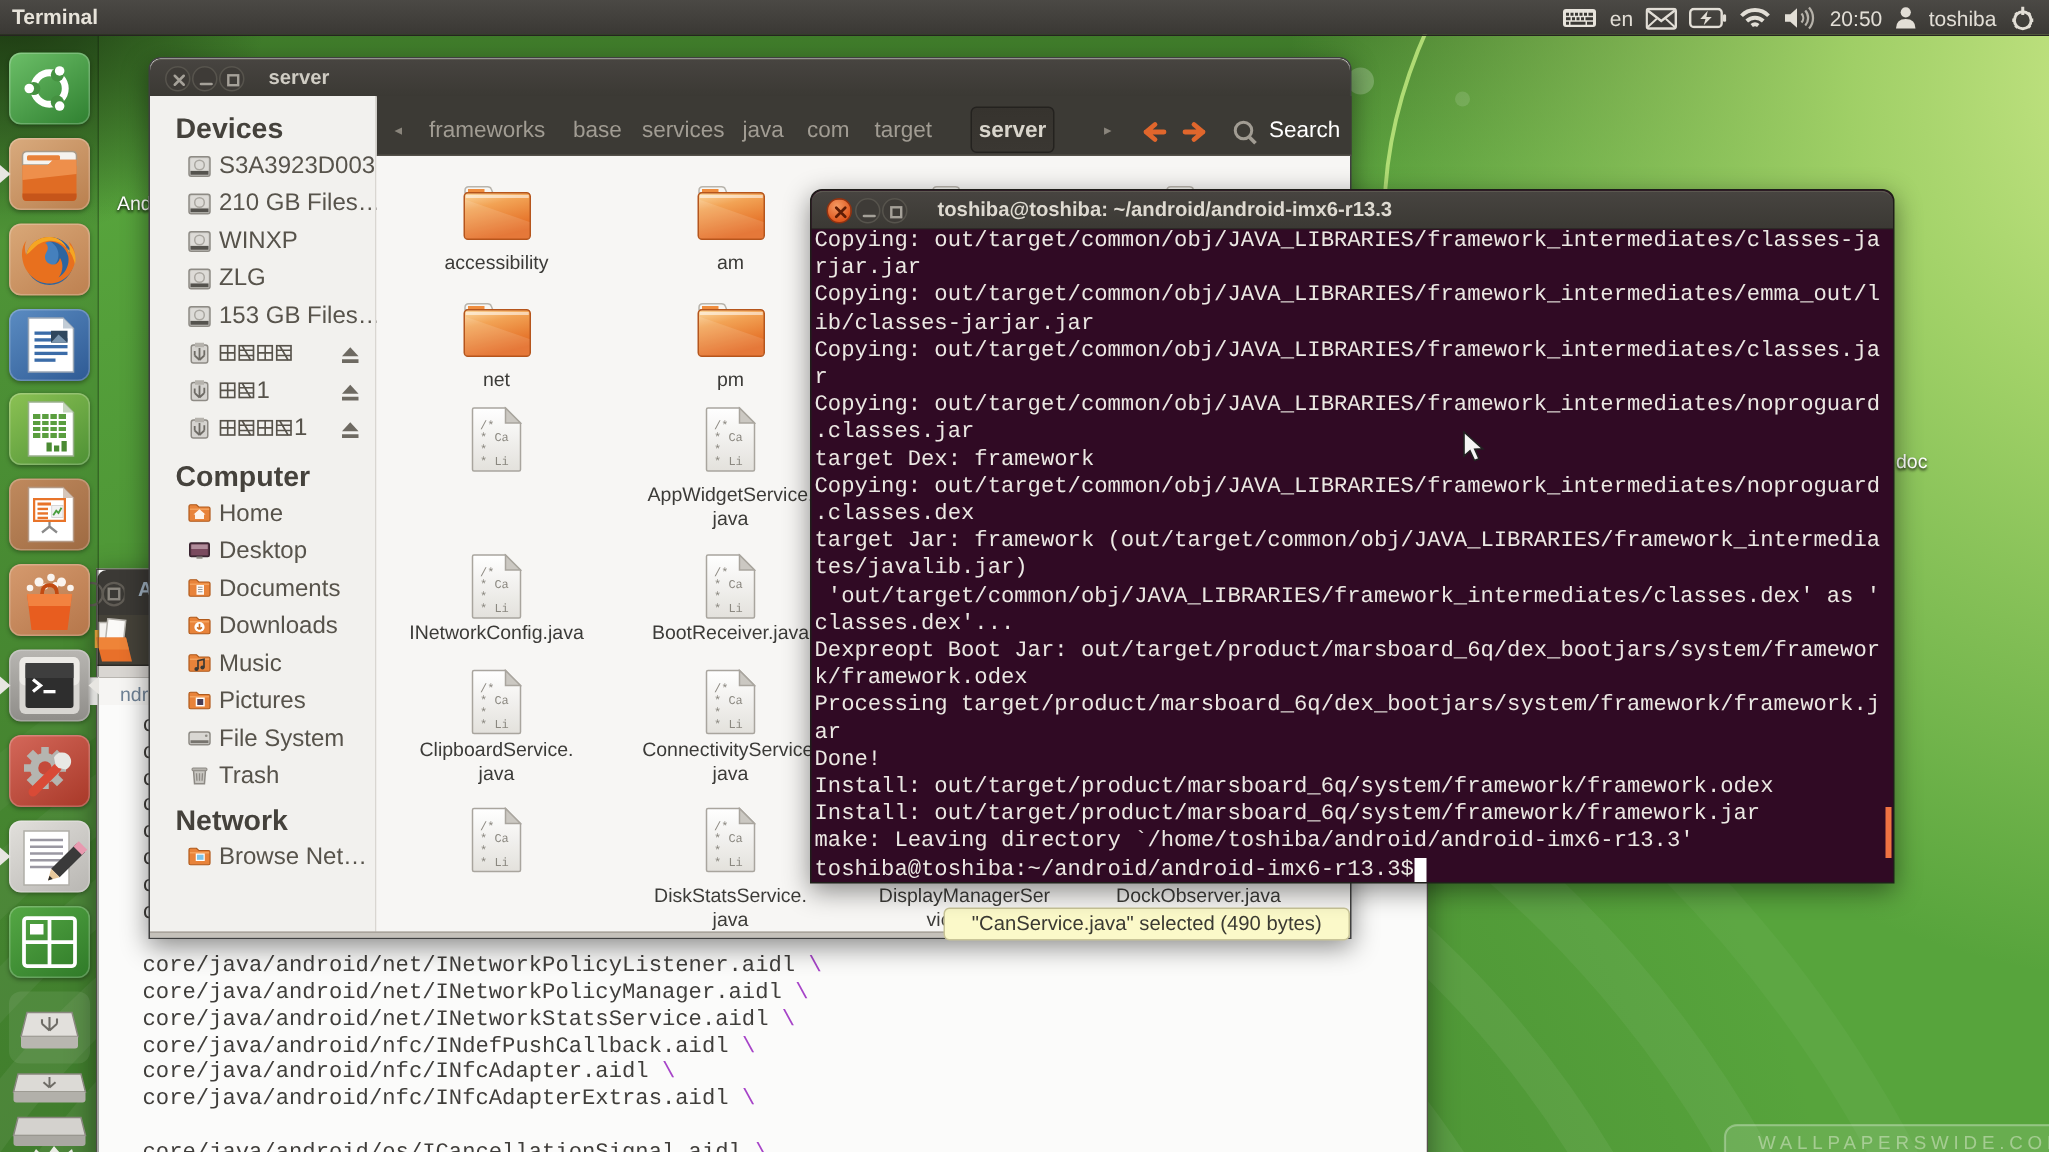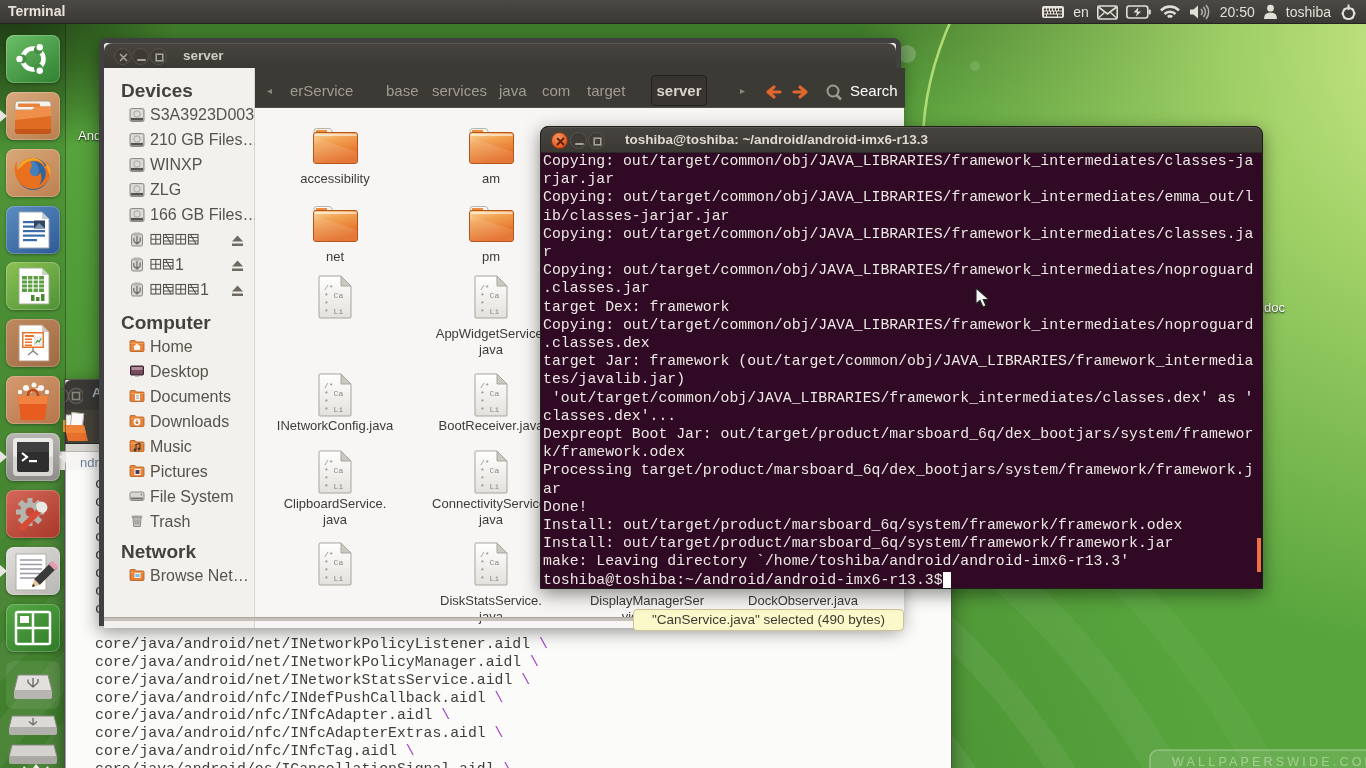--- a/index.html
+++ b/index.html
@@ -10,21 +10,21 @@
 #panel .appname{position:absolute;left:8px;top:3px;font-size:14px;font-weight:bold;color:#e7e3da}
 #panel .right{position:absolute;right:8px;top:0;height:24px;display:flex;align-items:center;gap:8px}
 #panel .txt{font-size:14px;color:#e2ded6}
 
 .win{position:absolute;box-shadow:0 5px 18px rgba(0,0,0,.45)}
 .tbar{position:absolute;left:0;top:0;right:0;height:26px;background:linear-gradient(#474440,#3b3934);border-radius:8px 8px 0 0;border-top:1px solid #5b5850;border-bottom:1px solid #2c2a26}
 .wbtn{position:absolute;top:4.5px;width:17px;height:17px;border-radius:50%;background:#3e3b37;border:1px solid #57544d}
 .wbtn svg{position:absolute;left:0;top:0}
 .wtitle{position:absolute;top:5px;font-size:13.5px;font-weight:bold;color:#cfccc3;white-space:nowrap}
 
-#fm{left:99px;top:38px;width:802px;height:588px;background:#f7f6f4;border:5px solid #404040;border-radius:8px 8px 0 0;z-index:10}
+#fm{left:99px;top:38px;width:802px;height:588px;background:#f7f6f4;border:1px solid #404040;border-radius:8px 8px 0 0;z-index:10}
 #fm .tool{position:absolute;left:151px;top:25px;width:650px;height:40px;background:#3c3a35;border-bottom:1px solid #54514a}
 #fm .crumb{position:absolute;top:14px;font-size:15px;color:#a19c93;white-space:nowrap}
 #fm .crumbbtn{position:absolute;left:396px;top:7px;width:56px;height:31px;background:linear-gradient(#36332e,#3a3732);border:1px solid #24221f;border-radius:4px;color:#d9d5cc;font-weight:bold;font-size:15px;text-align:center;line-height:29px}
 #fm .side{position:absolute;left:0;top:25px;width:151px;height:560px;background:#f2f1ee;border-right:1px solid #d9d6d1}
 #fm .shead{position:absolute;left:17px;font-size:19px;font-weight:bold;color:#45423c}
 #fm .sitem{position:absolute;left:46px;font-size:16px;color:#57534b;white-space:nowrap}
 #fm .sicon{position:absolute;left:25px;width:16px;height:16px}
 #fm .eject{position:absolute;left:127px;width:13px;height:13px}
 #fm .grid{position:absolute;left:151px;top:65px;width:649px;height:520px;background:#f7f6f4;overflow:hidden}
 .glabel{position:absolute;width:160px;text-align:center;font-size:13px;color:#3c3b38;line-height:16.5px}
@@ -123,21 +123,20 @@
       <div class="cline" style="top:77.2px">core/java/android/net/INetworkScoreService.aidl <span class="bs">\</span></div>
       <div class="cline" style="top:95.0px">core/java/android/net/INetworkActivityListener.aidl <span class="bs">\</span></div>
       <div class="cline" style="top:112.8px">core/java/android/net/INetworkConfig.aidl <span class="bs">\</span></div>
       <div class="cline" style="top:130.6px">core/java/android/net/IConnectivityManager.aidl <span class="bs">\</span></div>
       <div class="cline" style="top:166.2px">core/java/android/net/INetworkPolicyListener.aidl <span class="bs">\</span></div>
       <div class="cline" style="top:184.0px">core/java/android/net/INetworkPolicyManager.aidl <span class="bs">\</span></div>
       <div class="cline" style="top:201.8px">core/java/android/net/INetworkStatsService.aidl <span class="bs">\</span></div>
       <div class="cline" style="top:219.6px">core/java/android/nfc/INdefPushCallback.aidl <span class="bs">\</span></div>
       <div class="cline" style="top:237.4px">core/java/android/nfc/INfcAdapter.aidl <span class="bs">\</span></div>
       <div class="cline" style="top:255.2px">core/java/android/nfc/INfcAdapterExtras.aidl <span class="bs">\</span></div>
-      <div class="cline" style="top:273.0px">core/java/android/nfc/INfcTag.aidl <span class="bs">\</span></div>
       <div class="cline" style="top:290.8px">core/java/android/os/ICancellationSignal.aidl <span class="bs">\</span></div>
     </div>
 </div>
 <div class="win" id="fm">
 <div class="tbar"></div>
 <div class="wbtn" style="left:10px">
       <svg width="17" height="17" viewBox="0 0 17 17">
         <path d="M5.5 5.5 L11.5 11.5 M11.5 5.5 L5.5 11.5" stroke="#a5a199" stroke-width="1.7" stroke-linecap="round"></path>
       </svg>
     </div>
@@ -146,21 +145,21 @@
         <path d="M5 11 L12 11" stroke="#a5a199" stroke-width="1.8" stroke-linecap="round"></path>
       </svg>
     </div>
     <div class="wbtn" style="left:46px">
       <svg width="17" height="17" viewBox="0 0 17 17">
         <rect x="5.2" y="5.2" width="6.6" height="6.6" fill="none" stroke="#a5a199" stroke-width="1.6"></rect>
       </svg>
     </div>
 <div class="wtitle" style="left:79px">server</div>
 <div class="tool">
-      <div class="crumb" style="left:35px">erService</div>
+      <div class="crumb" style="left:35px">frameworks</div>
       <div class="crumb" style="left:131px">base</div>
       <div class="crumb" style="left:177px">services</div>
       <div class="crumb" style="left:244px">java</div>
       <div class="crumb" style="left:287px">com</div>
       <div class="crumb" style="left:332px">target</div>
       <div class="crumb" style="left:12px;top:17px;font-size:10px;color:#8a857c">◂</div>
       <div class="crumbbtn">server</div>
       <div class="crumb" style="left:485px;top:17px;font-size:10px;color:#8a857c">▸</div>
       <svg class="abs" style="left:505px;top:12px" width="110" height="24" viewBox="0 0 110 24">
 <path d="M14 7 L8 12 L14 17 M8 12 L20 12" stroke="#e0662c" stroke-width="3.2" fill="none" stroke-linecap="round" stroke-linejoin="round"></path>
@@ -199,21 +198,21 @@
         <rect x="2" y="11" width="12" height="2.5" fill="#55534e"></rect>
         <circle cx="8" cy="7" r="3.2" fill="none" stroke="#aaa7a1" stroke-width="1"></circle>
       </svg>
       <div class="sitem" style="top:113.0px">ZLG</div>
       <svg class="sicon" style="left:25px;top:138.5px" width="16" height="16" viewBox="0 0 16 16">
         <rect x="1" y="1.5" width="14" height="13" rx="1.5" fill="#c9c7c2" stroke="#8e8b85" stroke-width="1"></rect>
         <rect x="2" y="2.5" width="12" height="8" rx="1" fill="#dddbd7"></rect>
         <rect x="2" y="11" width="12" height="2.5" fill="#55534e"></rect>
         <circle cx="8" cy="7" r="3.2" fill="none" stroke="#aaa7a1" stroke-width="1"></circle>
       </svg>
-      <div class="sitem" style="top:138.0px">166 GB Files…</div>
+      <div class="sitem" style="top:138.0px">153 GB Files…</div>
       <svg class="sicon" style="left:25px;top:163.5px" width="16" height="16" viewBox="0 0 16 16">
         <rect x="2.5" y="2" width="11" height="12" rx="1.5" fill="#d6d4d0" stroke="#8e8b85"></rect>
         <rect x="5" y="0.5" width="6" height="3" fill="#b5b2ac"></rect>
         <path d="M8 4 L8 12 M8 12 L4.8 9 M8 12 L11.2 9 M4.8 6 L4.8 9 M11.2 5.5 L11.2 9" stroke="#6e6b65" stroke-width="1.2" fill="none"></path>
       </svg>
       <svg class="abs" style="left:46px;top:165.0px" width="50.0" height="13" viewBox="0 0 50.0 13">
         <g transform="translate(0,0)" stroke="#57534b" stroke-width="1.1" fill="none">
           <rect x="1" y="1.5" width="9.5" height="9.5"></rect>
           <path d="M1 6.2 L10.5 6.2 M5.8 1.5 L5.8 11"></path>
         </g>

